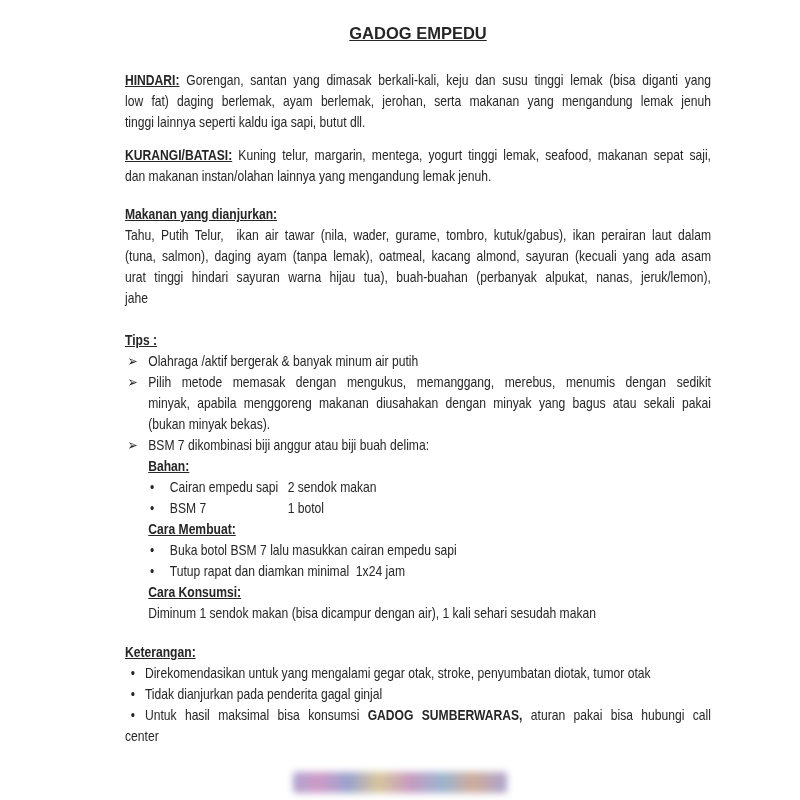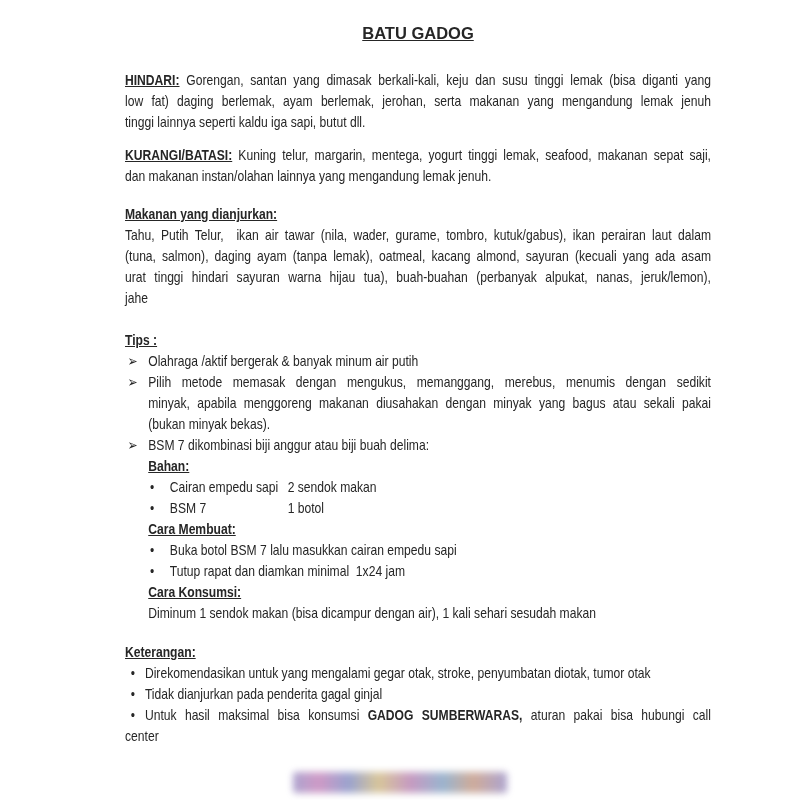--- a/index.html
+++ b/index.html
@@ -55,21 +55,21 @@
       #6a5aa8 0%, #a84898 12%, #4858a8 26%, #b89848 40%,
       #984890 55%, #4878a8 70%, #a86848 84%, #6a5aa8 100%);
   }
 </style>
 </head>
 <body>
 
 <div class="page">
 
   <div class="doc-title">
-    <span class="u">BATU GADOG</span>
+    <span class="u">GADOG EMPEDU</span>
   </div>
 
   <div class="content">
 
     <div>
       <div class="jl"><span class="lead">HINDARI:</span><span> Gorengan, santan yang dimasak berkali-kali, keju dan susu tinggi lemak (bisa diganti yang</span></div>
       <div class="jl">low fat) daging berlemak, ayam berlemak, jerohan, serta makanan yang mengandung lemak jenuh</div>
       <div>tinggi lainnya seperti kaldu iga sapi, butut dll.</div>
     </div>
 

